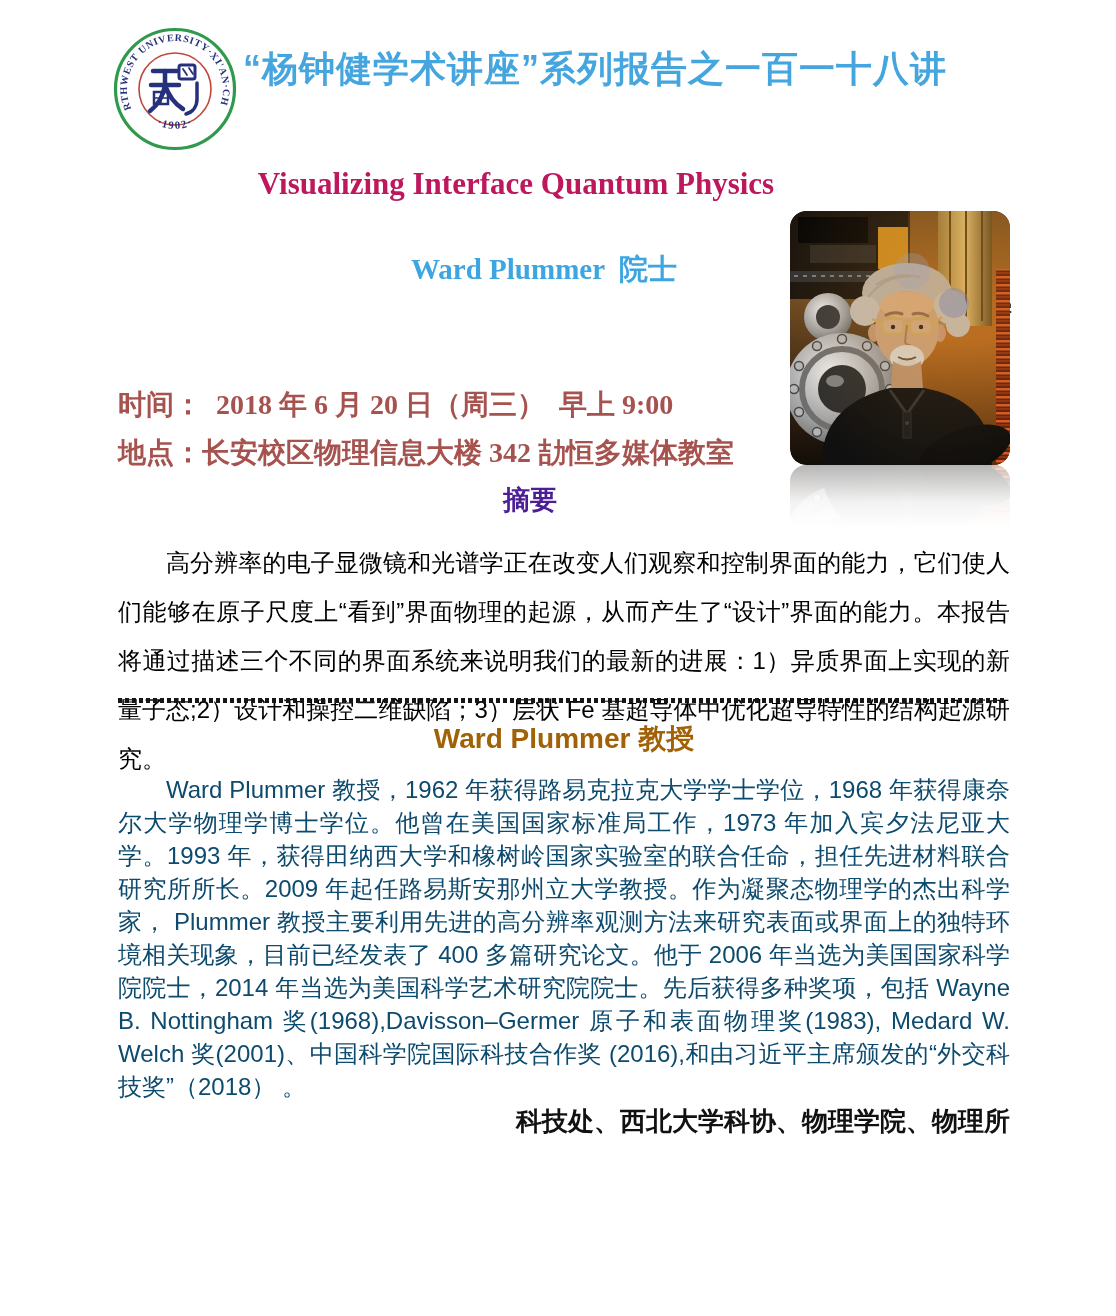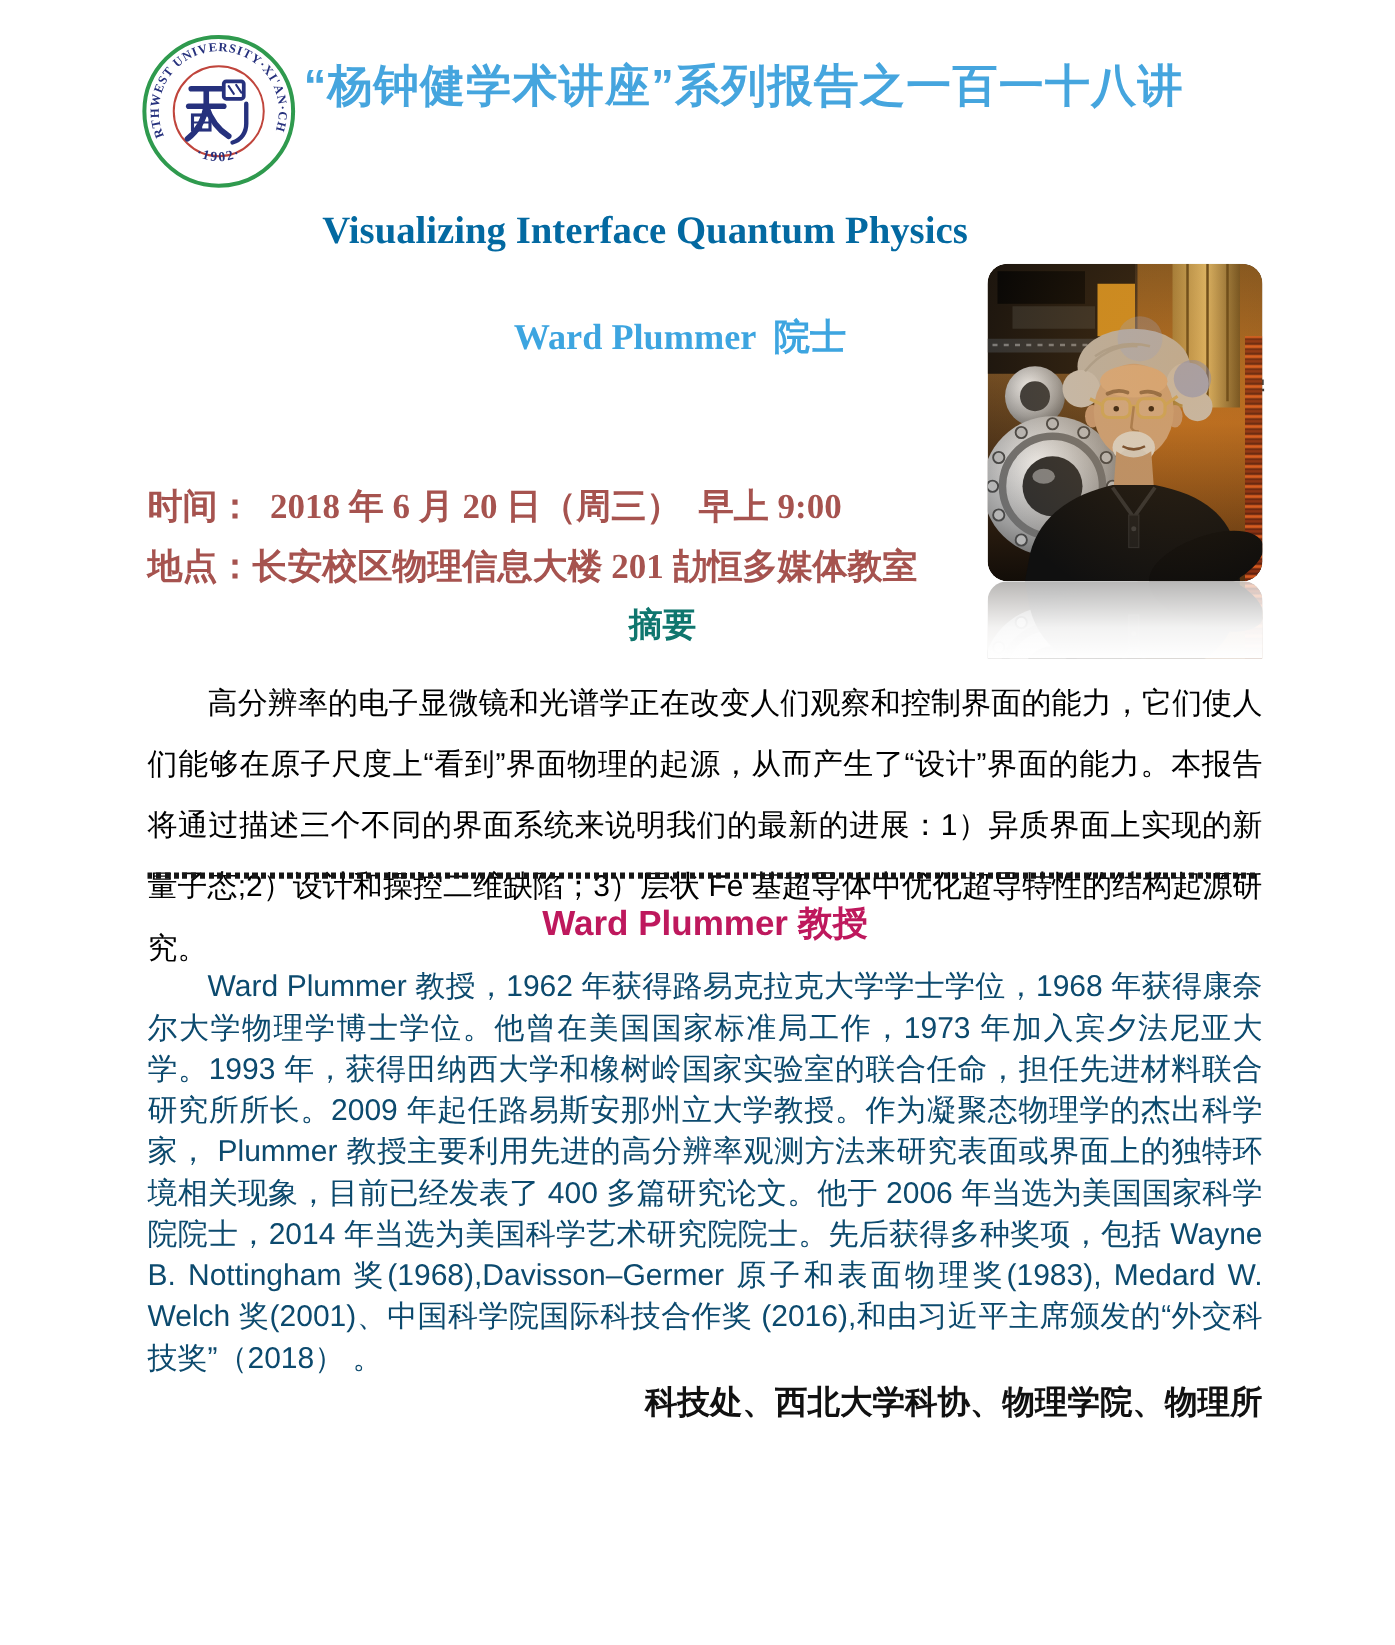--- a/index.html
+++ b/index.html
@@ -18,21 +18,21 @@
   .series-title{
     left:243px;top:47px;width:830px;
     font-size:36px;font-weight:bold;color:#45a5de;
     letter-spacing:1px;line-height:1.2;
   }
 
   
   .talk-title{
     left:0;top:166px;width:1032px;text-align:center;
     font-family:"Liberation Serif", serif;
-    font-size:31px;font-weight:bold;color:#0369a1;
+    font-size:31px;font-weight:bold;color:#be185d;
   }
   .speaker{
     left:88px;top:250px;width:912px;text-align:center;
     font-family:"Liberation Serif", serif;
     font-size:29px;font-weight:bold;color:#3da5e0;
     white-space:pre-wrap;
   }
   .affiliation{
     left:100px;top:295px;width:912px;text-align:right;
     font-size:21px;font-weight:bold;color:#3a3a3a;
@@ -55,36 +55,36 @@
     font-family:"Liberation Serif", serif;
     font-size:28px;font-weight:bold;color:#a6534f;
     white-space:pre-wrap;
   }
   .time-line{top:386px;}
   .loc-line{top:434px;}
 
   
   .abstract-heading{
     left:0;top:482px;width:1060px;text-align:center;
-    font-size:27px;font-weight:bold;color:#0f766e;
+    font-size:27px;font-weight:bold;color:#4c1d95;
   }
   .abstract-body{
     left:118px;top:538px;width:892px;
     font-size:24px;line-height:49px;color:#000000;
     text-align:justify;text-indent:2em;
   }
 
   
   .divider{
     left:118px;top:698px;width:886px;height:5px;
     background-image:repeating-linear-gradient(to right,#161616 0 4px,transparent 4px 7px);
   }
   .bio-heading{
     left:118px;top:720px;width:892px;text-align:center;
-    font-size:28px;font-weight:bold;color:#be185d;
+    font-size:28px;font-weight:bold;color:#a16207;
   }
   .bio-body{
     left:118px;top:773px;width:892px;
     font-size:24px;line-height:33px;color:#0c4a6e;
     text-align:justify;text-indent:2em;
   }
 
   
   .organizers{
     left:118px;top:1104px;width:892px;text-align:right;
@@ -240,21 +240,21 @@
     </div>
     <div class="photo-reflection">
       <svg width="220" height="62" viewBox="0 0 220 62" xmlns:xlink="http://www.w3.org/1999/xlink">
         <use href="#scene" xlink:href="#scene" transform="translate(0,254) scale(1,-1)"></use>
       </svg>
       <div class="reflect-fade"></div>
     </div>
   </div>
 
   <div class="abs time-line"><span>时间：</span><span>  2018 年 6 月 20 日（周三）  早上 9:00</span></div>
-  <div class="abs loc-line"><span>地点：</span><span>长安校区物理信息大楼 201 劼恒多媒体教室</span></div>
+  <div class="abs loc-line"><span>地点：</span><span>长安校区物理信息大楼 342 劼恒多媒体教室</span></div>
 
   <div class="abs abstract-heading">摘要</div>
   <div class="abs abstract-body">高分辨率的电子显微镜和光谱学正在改变人们观察和控制界面的能力，它们使人们能够在原子尺度上“看到”界面物理的起源，从而产生了“设计”界面的能力。本报告将通过描述三个不同的界面系统来说明我们的最新的进展：1）异质界面上实现的新量子态;2）设计和操控二维缺陷；3）层状 Fe 基超导体中优化超导特性的结构起源研究。</div>
 
   <div class="abs divider"></div>
 
   <div class="abs bio-heading">Ward Plummer 教授</div>
   <div class="abs bio-body">Ward Plummer 教授，1962 年获得路易克拉克大学学士学位，1968 年获得康奈尔大学物理学博士学位。他曾在美国国家标准局工作，1973 年加入宾夕法尼亚大学。1993 年，获得田纳西大学和橡树岭国家实验室的联合任命，担任先进材料联合研究所所长。2009 年起任路易斯安那州立大学教授。作为凝聚态物理学的杰出科学家， Plummer 教授主要利用先进的高分辨率观测方法来研究表面或界面上的独特环境相关现象，目前已经发表了 400 多篇研究论文。他于 2006 年当选为美国国家科学院院士，2014 年当选为美国科学艺术研究院院士。先后获得多种奖项，包括 Wayne B. Nottingham 奖(1968),Davisson–Germer 原子和表面物理奖(1983), Medard W. Welch 奖(2001)、中国科学院国际科技合作奖 (2016),和由习近平主席颁发的“外交科技奖”（2018） 。</div>
 
   <div class="abs organizers">科技处、西北大学科协、物理学院、物理所</div>

